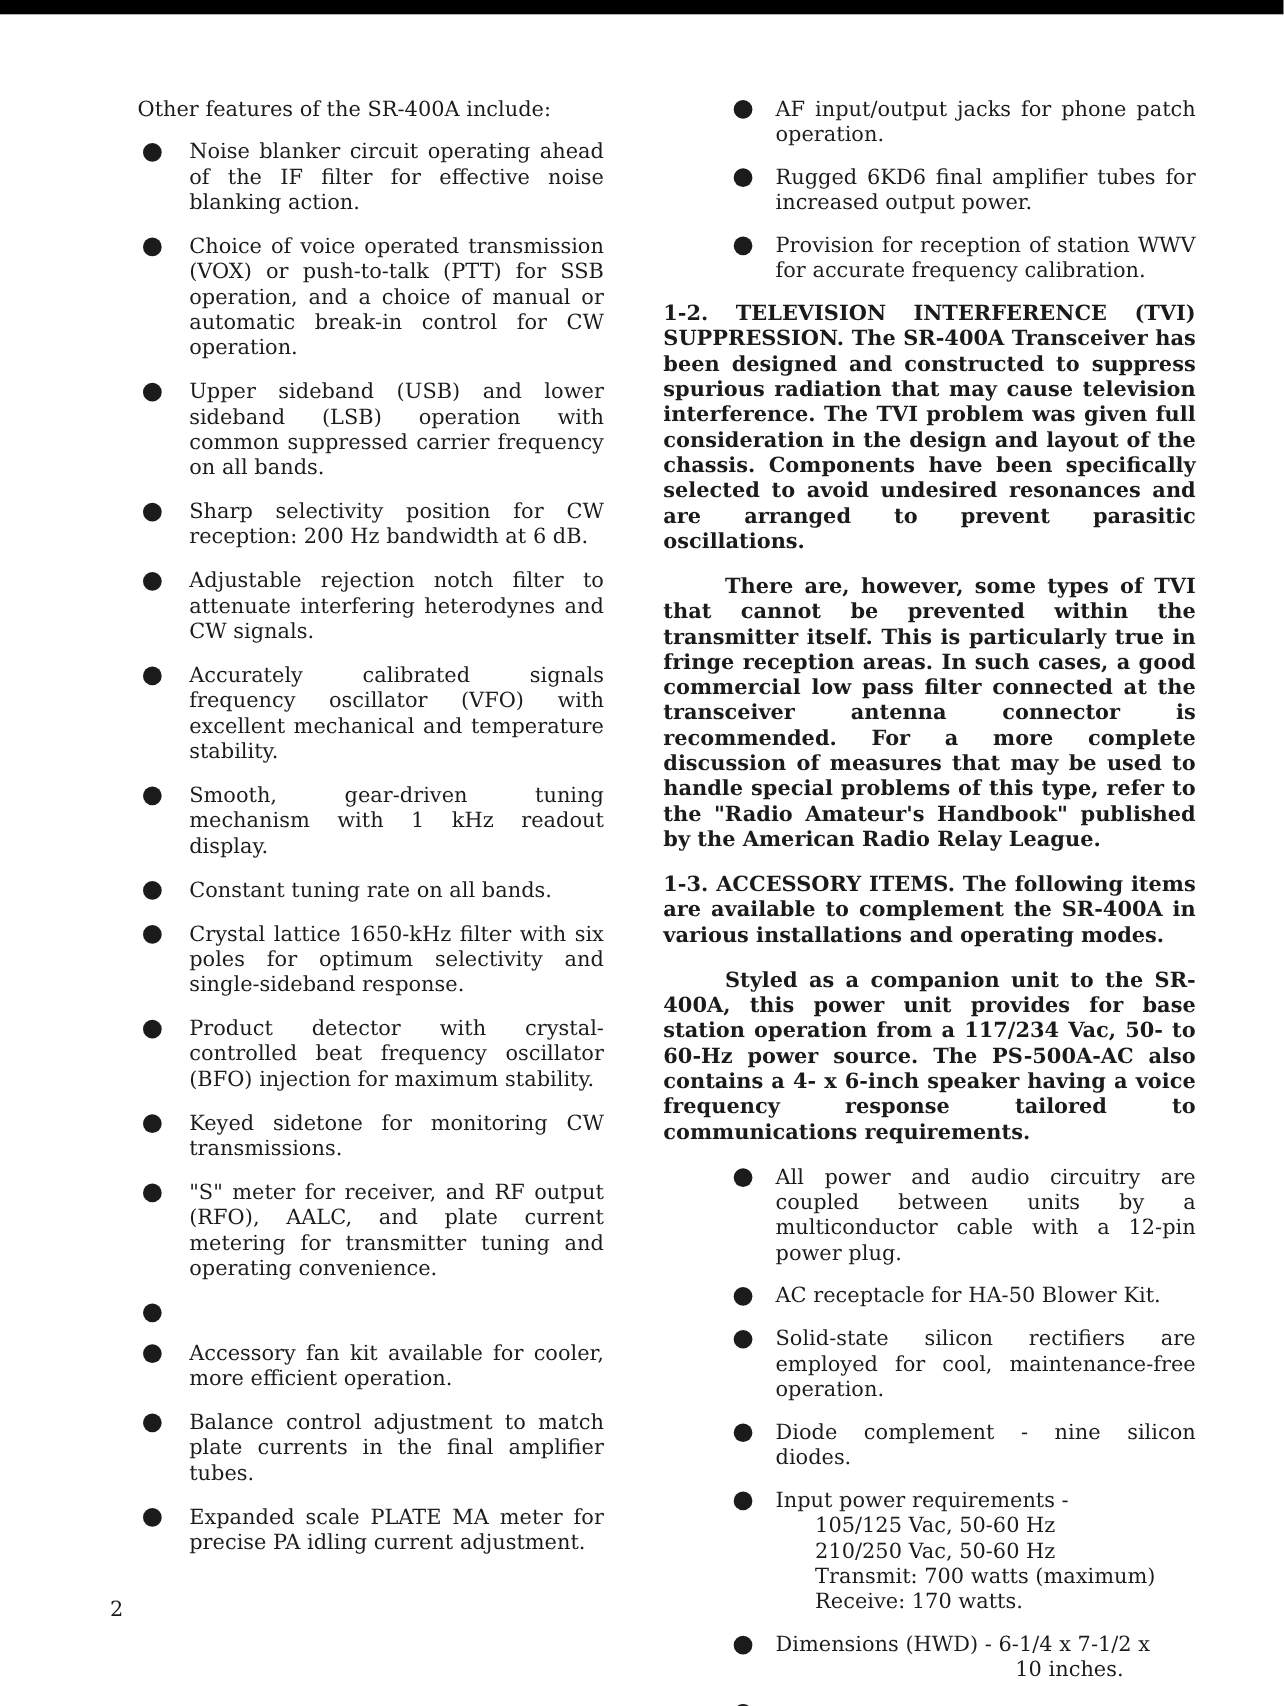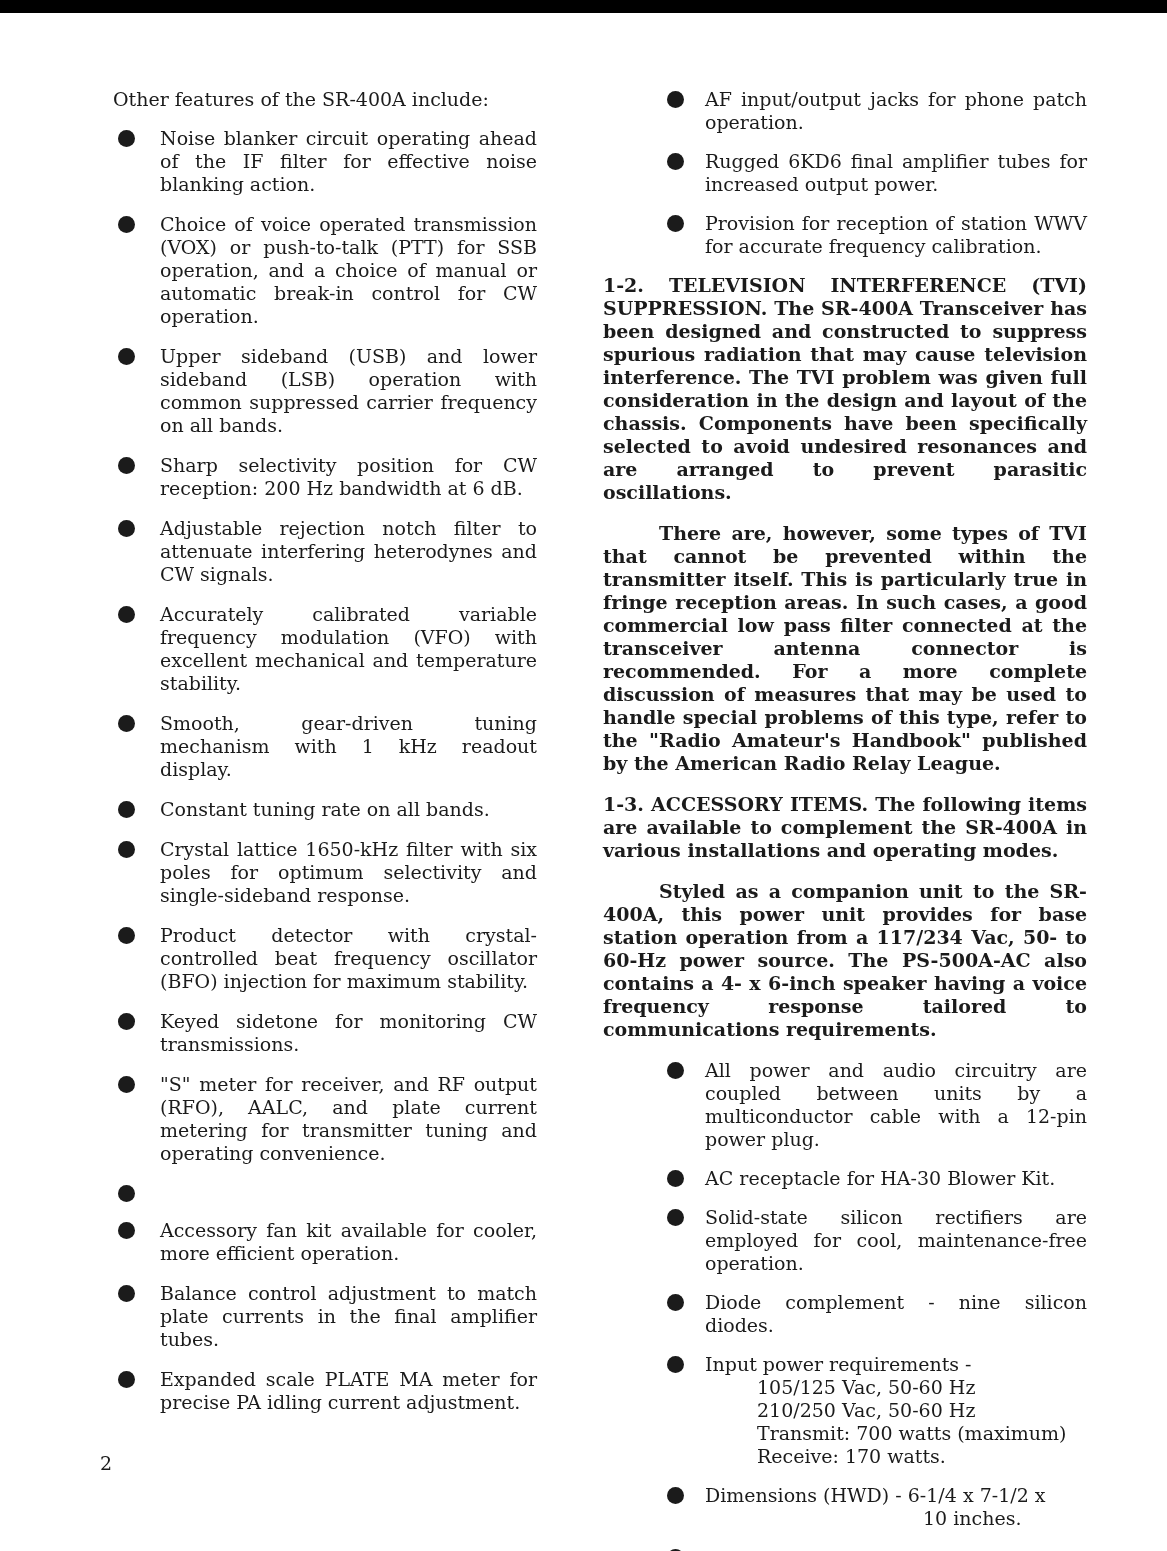--- a/index.html
+++ b/index.html
@@ -16,21 +16,21 @@
     position:relative;
     font-size:19px;
     line-height:23px;
   }
   .top-edge{
     position:absolute;top:0;left:0;
     width:1167px;height:13px;
     background:var(--edge);
   }
   .col{position:absolute;top:88px;}
-  .col-left{left:113px;width:424px;}
+  .col-left{left:125px;width:424px;}
   .col-right{left:603px;width:484px;}
   .intro{margin:0 0 16px 0;}
   .bullet-item{display:flex;margin:0 0 17px 0;}
   .col-left .bullet-item{padding-left:5px;}
   .col-left .marker{margin-right:25px;}
   .col-right .bullet-item{padding-left:64px;margin:0 0 16px 0;}
   .col-right .marker{margin-right:21px;}
   .marker{
     flex:0 0 17px;width:17px;height:17px;
     border-radius:50%;
@@ -40,21 +40,21 @@
   .bullet-text{flex:1;text-align:justify;}
   .para{margin:0 0 18px 0;text-align:justify;font-weight:bold;}
   .para.indent{text-indent:56px;}
   .heading{margin:2px 0 20px 0;}
   .underlined{
     display:inline-block;
     border-bottom:2px solid var(--ink);
     padding-bottom:1px;
   }
   .sub-line{text-align:left;}
-  .sub-line.indent-1{margin-left:52px;}
+  .sub-line.indent-1{margin-left:36px;}
   .sub-line.indent-2{margin-left:218px;}
   .page-number{
     position:absolute;left:100px;top:1452px;
   }
 </style>
 </head>
 <body>
 
 <div class="top-edge"></div>
 
@@ -76,21 +76,21 @@
       <div class="bullet-item">
         <span class="marker"></span>
         <div class="bullet-text"><span>Sharp selectivity position for CW reception: 200 Hz bandwidth at 6 dB.</span></div>
       </div>
       <div class="bullet-item">
         <span class="marker"></span>
         <div class="bullet-text"><span>Adjustable rejection notch filter to attenuate interfering heterodynes and CW signals.</span></div>
       </div>
       <div class="bullet-item">
         <span class="marker"></span>
-        <div class="bullet-text"><span>Accurately calibrated variable frequency modulation (VFO) with excellent mechanical and temperature stability.</span></div>
+        <div class="bullet-text"><span>Accurately calibrated signals frequency oscillator (VFO) with excellent mechanical and temperature stability.</span></div>
       </div>
       <div class="bullet-item">
         <span class="marker"></span>
         <div class="bullet-text"><span>Smooth, gear-driven tuning mechanism with 1 kHz readout display.</span></div>
       </div>
       <div class="bullet-item">
         <span class="marker"></span>
         <div class="bullet-text"><span>Constant tuning rate on all bands.</span></div>
       </div>
       <div class="bullet-item">
@@ -144,21 +144,21 @@
       <p class="para">1-2. TELEVISION INTERFERENCE (TVI) SUPPRESSION. The SR-400A Transceiver has been designed and constructed to suppress spurious radiation that may cause television interference. The TVI problem was given full consideration in the design and layout of the chassis. Components have been specifically selected to avoid undesired resonances and are arranged to prevent parasitic oscillations.</p>
       <p class="para indent">There are, however, some types of TVI that cannot be prevented within the transmitter itself. This is particularly true in fringe reception areas. In such cases, a good commercial low pass filter connected at the transceiver antenna connector is recommended. For a more complete discussion of measures that may be used to handle special problems of this type, refer to the "Radio Amateur's Handbook" published by the American Radio Relay League.</p>
       <p class="para">1-3. ACCESSORY ITEMS. The following items are available to complement the SR-400A in various installations and operating modes.</p>
       <p class="para indent">Styled as a companion unit to the SR-400A, this power unit provides for base station operation from a 117/234 Vac, 50- to 60-Hz power source. The PS-500A-AC also contains a 4- x 6-inch speaker having a voice frequency response tailored to communications requirements.</p>
       <div class="bullet-item">
         <span class="marker"></span>
         <div class="bullet-text"><span>All power and audio circuitry are coupled between units by a multiconductor cable with a 12-pin power plug.</span></div>
       </div>
       <div class="bullet-item">
         <span class="marker"></span>
-        <div class="bullet-text"><span>AC receptacle for HA-30 Blower Kit.</span></div>
+        <div class="bullet-text"><span>AC receptacle for HA-50 Blower Kit.</span></div>
       </div>
       <div class="bullet-item">
         <span class="marker"></span>
         <div class="bullet-text"><span>Solid-state silicon rectifiers are employed for cool, maintenance-free operation.</span></div>
       </div>
       <div class="bullet-item">
         <span class="marker"></span>
         <div class="bullet-text"><span>Diode complement - nine silicon diodes.</span></div>
       </div>
       <div class="bullet-item">

